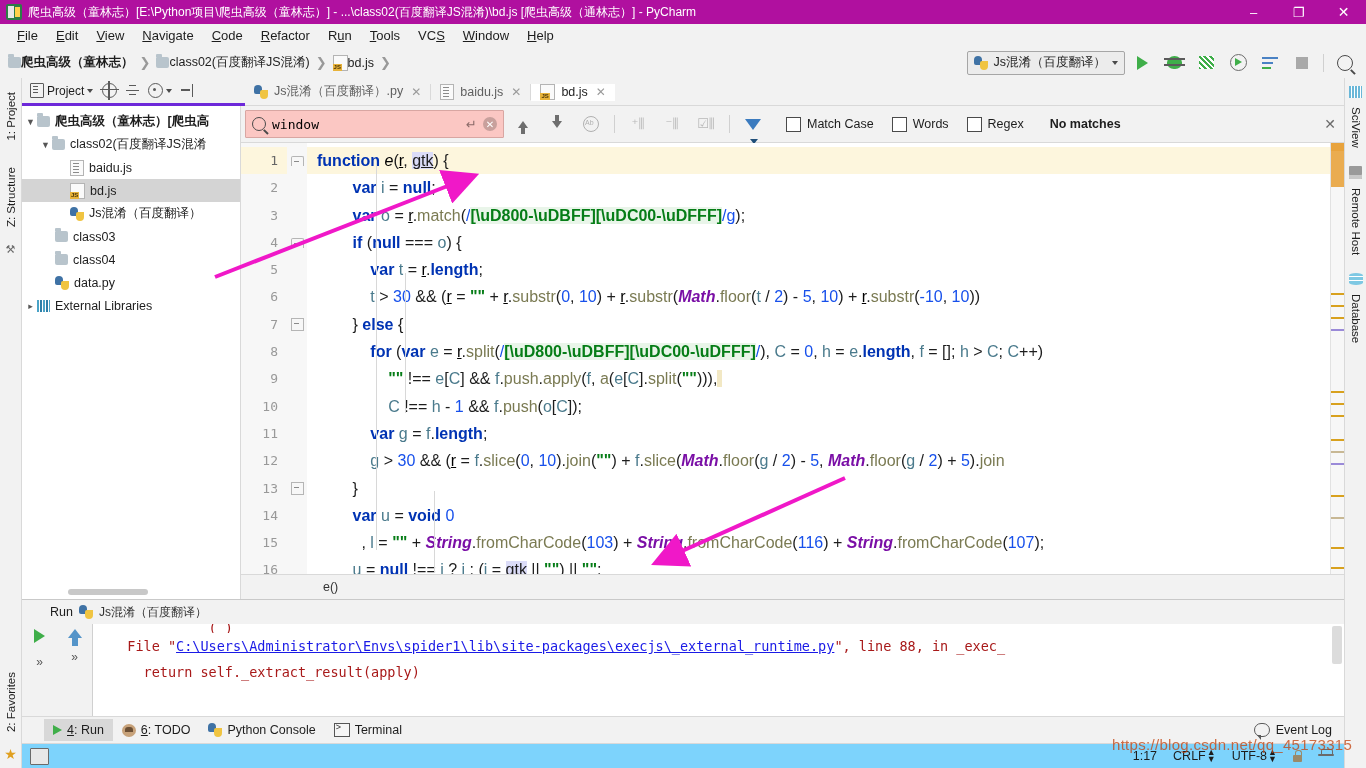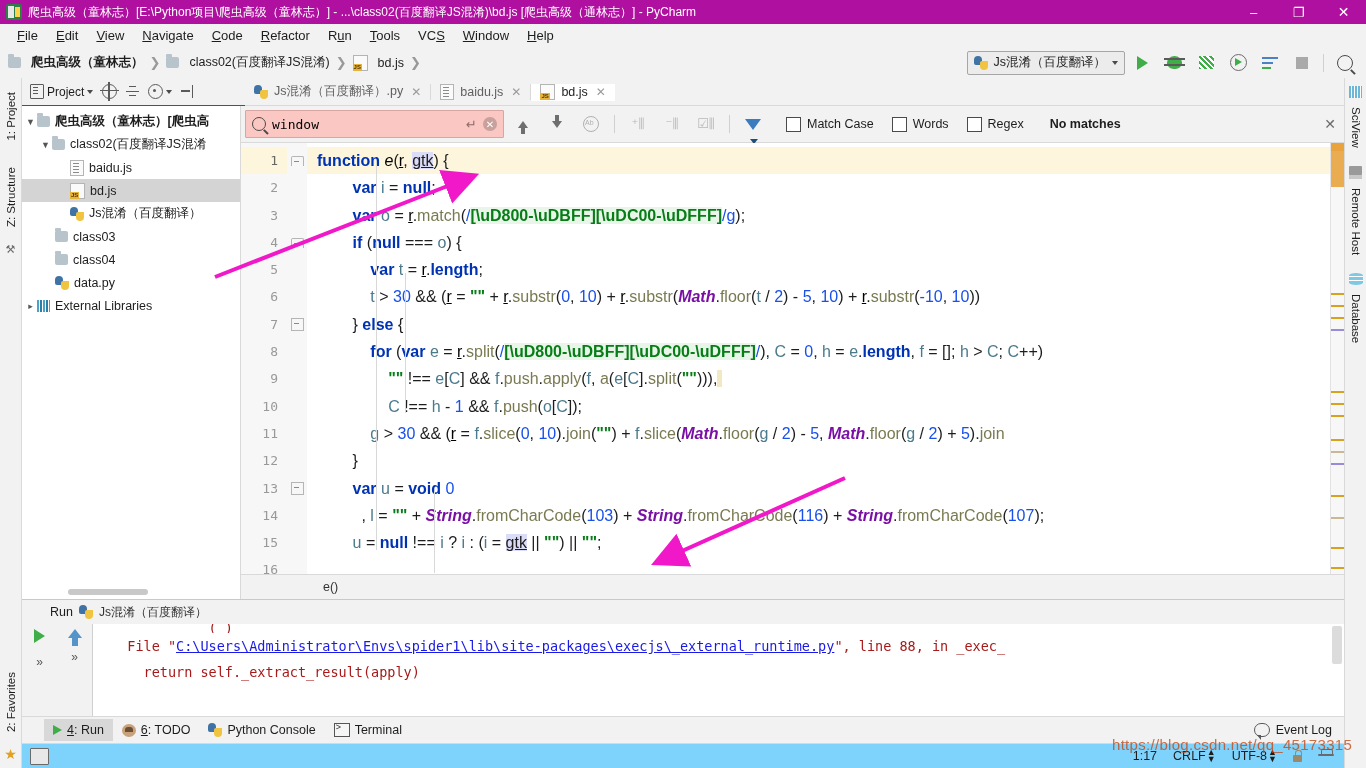--- a/index.html
+++ b/index.html
@@ -25,21 +25,21 @@
   .winbtn.close{font-size:14px;}
 
   
   .menubar{height:23px;background:#f2f2f2;display:flex;align-items:center;padding-left:8px;flex:none;
            border-bottom:0px solid #ddd;}
   .menubar .mi{padding:2px 9px;font-size:13px;color:#1d1d1d;white-space:nowrap;}
   .menubar .mi u{text-decoration:underline;}
 
   
   .navbar{height:31px;background:#f2f2f2;display:flex;align-items:center;padding-left:8px;flex:none;}
-  .crumb{display:flex;align-items:center;gap:10px;font-size:12.5px;white-space:nowrap;}
+  .crumb{display:flex;align-items:center;gap:0;font-size:12.5px;white-space:nowrap;}
   .crumb.bold{font-weight:bold;}
   .crumb-sep{color:#999;margin:0 6px;font-size:13px;}
   .ic-folder{width:13px;height:11px;background:#b8c4cc;border-radius:1px 2px 2px 2px;position:relative;display:inline-block;}
   .ic-folder::before{content:"";position:absolute;top:-3px;left:0;width:6px;height:3px;background:#b8c4cc;border-radius:1px 1px 0 0;}
   .ic-js{width:13px;height:14px;background:#fafafa;border:1px solid #b4b4b4;position:relative;display:inline-block;}
   .ic-js::after{content:"JS";position:absolute;left:-1px;bottom:-1px;font-size:6px;background:#e8b33a;color:#4a3508;
      padding:0 1px;font-weight:bold;line-height:7px;font-family:"Liberation Sans",sans-serif;}
   .navbar .nav-right{margin-left:auto;display:flex;align-items:center;gap:2px;padding-right:6px;}
   .runcfg{display:flex;align-items:center;gap:6px;border:1px solid #a6a6a6;background:#ececec;height:22px;
           padding:0 6px;border-radius:2px;font-size:12.5px;}
@@ -72,21 +72,21 @@
       align-items:center;position:relative;border-right:1px solid #d9d9d9;}
   .rightrail{border-right:none;border-left:1px solid #d9d9d9;}
   .vtab{writing-mode:vertical-rl;font-size:11.5px;padding:6px 2px;white-space:nowrap;color:#1d1d1d;}
   .vtab.rot180{transform:rotate(180deg);}
   .vtab-icon{margin:3px 0;}
 
   .center{flex:1;display:flex;flex-direction:column;min-width:0;}
 
   
   .tabsrow{height:28px;display:flex;align-items:stretch;background:#f2f2f2;flex:none;}
-  .projbar{width:218px;display:flex;align-items:center;gap:3px;padding-left:5px;flex:none;border-bottom:1px solid #6d28d9;}
+  .projbar{width:218px;display:flex;align-items:center;gap:3px;padding-left:5px;flex:none;border-bottom:3px solid #6d28d9;}
   .projbar .pb{display:flex;align-items:center;gap:3px;font-size:12px;padding:2px 3px;}
   .ic-proj{width:12px;height:13px;border:1.3px solid #5a5a5a;border-radius:1px;position:relative;}
   .ic-proj::after{content:"";position:absolute;left:2px;top:2px;width:5px;height:1.3px;background:#5a5a5a;
      box-shadow:0 3px 0 #5a5a5a,0 6px 0 #5a5a5a;}
   .ic-target{width:13px;height:13px;border:1.4px solid #5a5a5a;border-radius:50%;position:relative;}
   .ic-target::before{content:"";position:absolute;left:5px;top:-3px;width:1.4px;height:19px;background:#5a5a5a;}
   .ic-target::after{content:"";position:absolute;top:5px;left:-3px;width:19px;height:1.4px;background:#5a5a5a;}
   .ic-collapse{width:13px;height:13px;position:relative;}
   .ic-collapse::before{content:"";position:absolute;top:6px;left:0;width:13px;height:1.4px;background:#5a5a5a;}
   .ic-collapse::after{content:"";position:absolute;top:1px;left:3px;width:7px;height:1.4px;background:#5a5a5a;
@@ -532,20 +532,21 @@
               <div class="cline cur"><span class="kw">function</span> <span class="fn">e</span>(<span class="par">r</span>, <span class="hl-occ">gtk</span>) {</div>
               <div class="cline">        <span class="kw">var</span> <span class="loc">i</span> = <span class="kw">null</span>;</div>
               <div class="cline">        <span class="kw">var</span> <span class="loc">o</span> = <span class="par">r</span>.<span class="mth">match</span>(<span class="rgxs">/</span><span class="rgx">[\uD800-\uDBFF][\uDC00-\uDFFF]</span><span class="rgxs">/g</span>);</div>
               <div class="cline">        <span class="kw">if</span> (<span class="kw">null</span> === <span class="loc">o</span>) {</div>
               <div class="cline">            <span class="kw">var</span> <span class="loc">t</span> = <span class="par">r</span>.<span class="kw">length</span>;</div>
               <div class="cline">            <span class="loc">t</span> &gt; <span class="num">30</span> &amp;&amp; (<span class="par">r</span> = <span class="str">""</span> + <span class="par">r</span>.<span class="mth">substr</span>(<span class="num">0</span>, <span class="num">10</span>) + <span class="par">r</span>.<span class="mth">substr</span>(<span class="cls">Math</span>.<span class="mth">floor</span>(<span class="loc">t</span> / <span class="num">2</span>) - <span class="num">5</span>, <span class="num">10</span>) + <span class="par">r</span>.<span class="mth">substr</span>(<span class="num">-10</span>, <span class="num">10</span>))</div>
               <div class="cline">        } <span class="kw">else</span> {</div>
               <div class="cline">            <span class="kw">for</span> (<span class="kw">var</span> <span class="loc">e</span> = <span class="par">r</span>.<span class="mth">split</span>(<span class="rgxs">/</span><span class="rgx">[\uD800-\uDBFF][\uDC00-\uDFFF]</span><span class="rgxs">/</span>), <span class="loc">C</span> = <span class="num">0</span>, <span class="loc">h</span> = <span class="loc">e</span>.<span class="kw">length</span>, <span class="loc">f</span> = []; <span class="loc">h</span> &gt; <span class="loc">C</span>; <span class="loc">C</span>++)</div>
               <div class="cline">                <span class="str">""</span> !== <span class="loc">e</span>[<span class="loc">C</span>] &amp;&amp; <span class="loc">f</span>.<span class="mth">push</span>.<span class="mth">apply</span>(<span class="loc">f</span>, <span class="mth">a</span>(<span class="loc">e</span>[<span class="loc">C</span>].<span class="mth">split</span>(<span class="str">""</span>))),<span class="hl-sel"> </span></div>
               <div class="cline">                <span class="loc">C</span> !== <span class="loc">h</span> - <span class="num">1</span> &amp;&amp; <span class="loc">f</span>.<span class="mth">push</span>(<span class="loc">o</span>[<span class="loc">C</span>]);</div>
+              <div class="cline">            <span class="kw">var</span> <span class="loc">g</span> = <span class="loc">f</span>.<span class="kw">length</span>;</div>
               <div class="cline">            <span class="loc">g</span> &gt; <span class="num">30</span> &amp;&amp; (<span class="par">r</span> = <span class="loc">f</span>.<span class="mth">slice</span>(<span class="num">0</span>, <span class="num">10</span>).<span class="mth">join</span>(<span class="str">""</span>) + <span class="loc">f</span>.<span class="mth">slice</span>(<span class="cls">Math</span>.<span class="mth">floor</span>(<span class="loc">g</span> / <span class="num">2</span>) - <span class="num">5</span>, <span class="cls">Math</span>.<span class="mth">floor</span>(<span class="loc">g</span> / <span class="num">2</span>) + <span class="num">5</span>).<span class="mth">join</span></div>
               <div class="cline">        }</div>
               <div class="cline">        <span class="kw">var</span> <span class="loc">u</span> = <span class="kw">void</span> <span class="num">0</span></div>
               <div class="cline">          , <span class="loc">l</span> = <span class="str">""</span> + <span class="cls">String</span>.<span class="mth">fromCharCode</span>(<span class="num">103</span>) + <span class="cls">String</span>.<span class="mth">fromCharCode</span>(<span class="num">116</span>) + <span class="cls">String</span>.<span class="mth">fromCharCode</span>(<span class="num">107</span>);</div>
               <div class="cline">        <span class="loc">u</span> = <span class="kw">null</span> !== <span class="loc">i</span> ? <span class="loc">i</span> : (<span class="loc">i</span> = <span class="hl-occ">gtk</span> || <span class="str">""</span>) || <span class="str">""</span>;</div>
 
               <div class="markers">
                 <div class="mk" style="top:0px;height:8px;background:#e8a33d;"></div>
                 <div class="mk" style="top:150px;background:#d8a11e;"></div>
                 <div class="mk" style="top:162px;background:#d8a11e;"></div>

